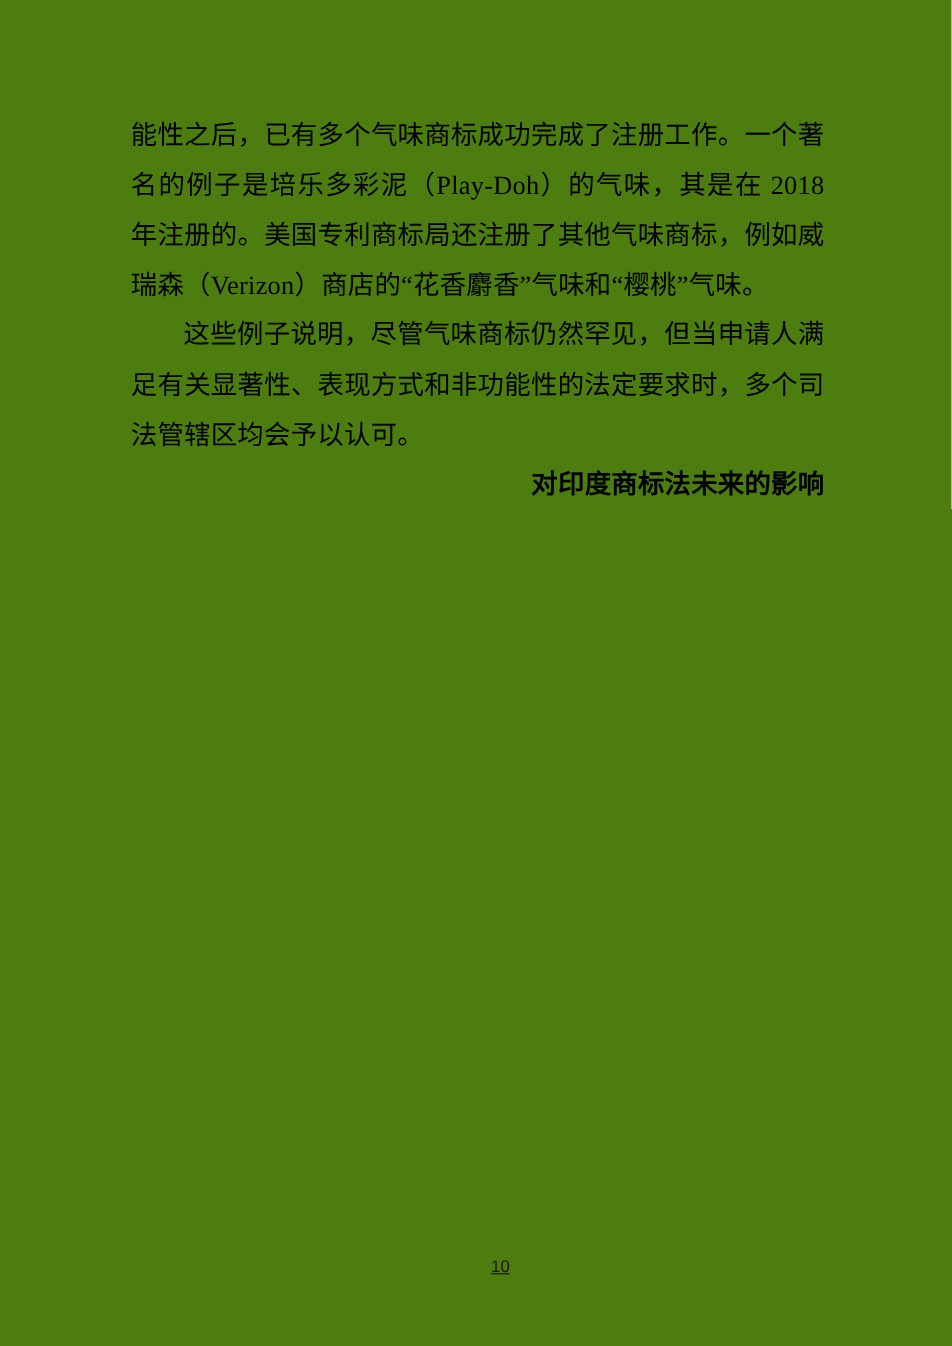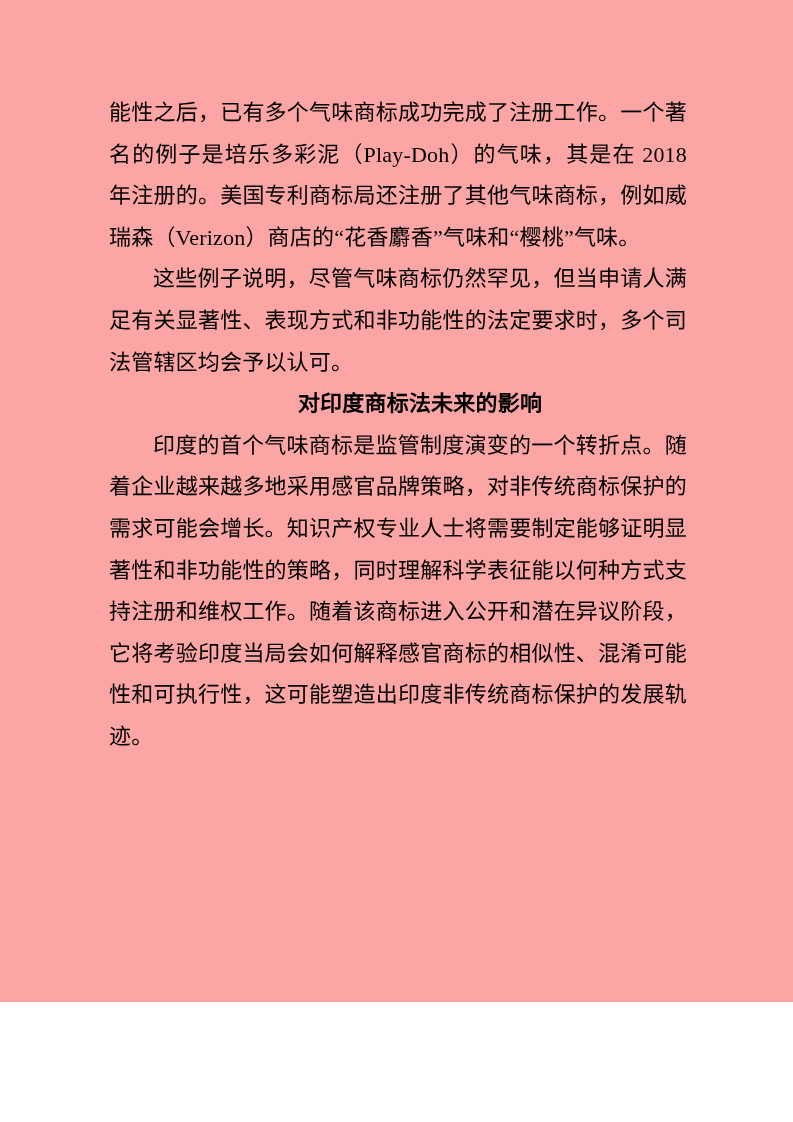--- a/index.html
+++ b/index.html
@@ -3,22 +3,22 @@
 <meta charset="utf-8">
 <style>
   html, body {
     margin: 0;
     padding: 0;
     background: #ffffff;
   }
   .page {
     position: relative;
     width: 793px;
-    height: 1002px;
-    background: #fca5a5;
+    height: 1122px;
+    background: #4d7c0f;
     color: #000000;
     font-family: "Liberation Serif", "DejaVu Serif", serif;
     overflow: hidden;
   }
   .doc-body {
     position: absolute;
     left: 109px;
     top: 92px;
     width: 578px;
   }
@@ -31,21 +31,21 @@
     letter-spacing: 0.2px;
     text-align: justify;
     text-justify: inter-character;
     word-break: break-all;
   }
   .doc-body .indent {
     text-indent: 2em;
   }
   .doc-body h2.heading {
     font-weight: 700;
-    text-align: center;
+    text-align: right;
   }
   .doc-footer {
     position: absolute;
     top: 1046px;
     left: 0;
     width: 100%;
     height: 24px;
   }
   .page-number {
     position: absolute;
@@ -59,18 +59,17 @@
   }
 </style>
 </head>
 <body>
 
 <main class="page">
   <section class="doc-body" id="doc-body">
       <p class="paragraph">能性之后，已有多个气味商标成功完成了注册工作。一个著名的例子是培乐多彩泥（Play-Doh）的气味，其是在 2018 年注册的。美国专利商标局还注册了其他气味商标，例如威瑞森（Verizon）商店的“花香麝香”气味和“樱桃”气味。</p>
       <p class="paragraph indent">这些例子说明，尽管气味商标仍然罕见，但当申请人满足有关显著性、表现方式和非功能性的法定要求时，多个司法管辖区均会予以认可。</p>
       <h2 class="heading indent">对印度商标法未来的影响</h2>
-      <p class="paragraph indent">印度的首个气味商标是监管制度演变的一个转折点。随着企业越来越多地采用感官品牌策略，对非传统商标保护的需求可能会增长。知识产权专业人士将需要制定能够证明显著性和非功能性的策略，同时理解科学表征能以何种方式支持注册和维权工作。随着该商标进入公开和潜在异议阶段，它将考验印度当局会如何解释感官商标的相似性、混淆可能性和可执行性，这可能塑造出印度非传统商标保护的发展轨迹。</p>
     </section>
   <footer class="doc-footer">
     <span class="page-number">10</span>
   </footer>
 </main>
 
 </body></html>

